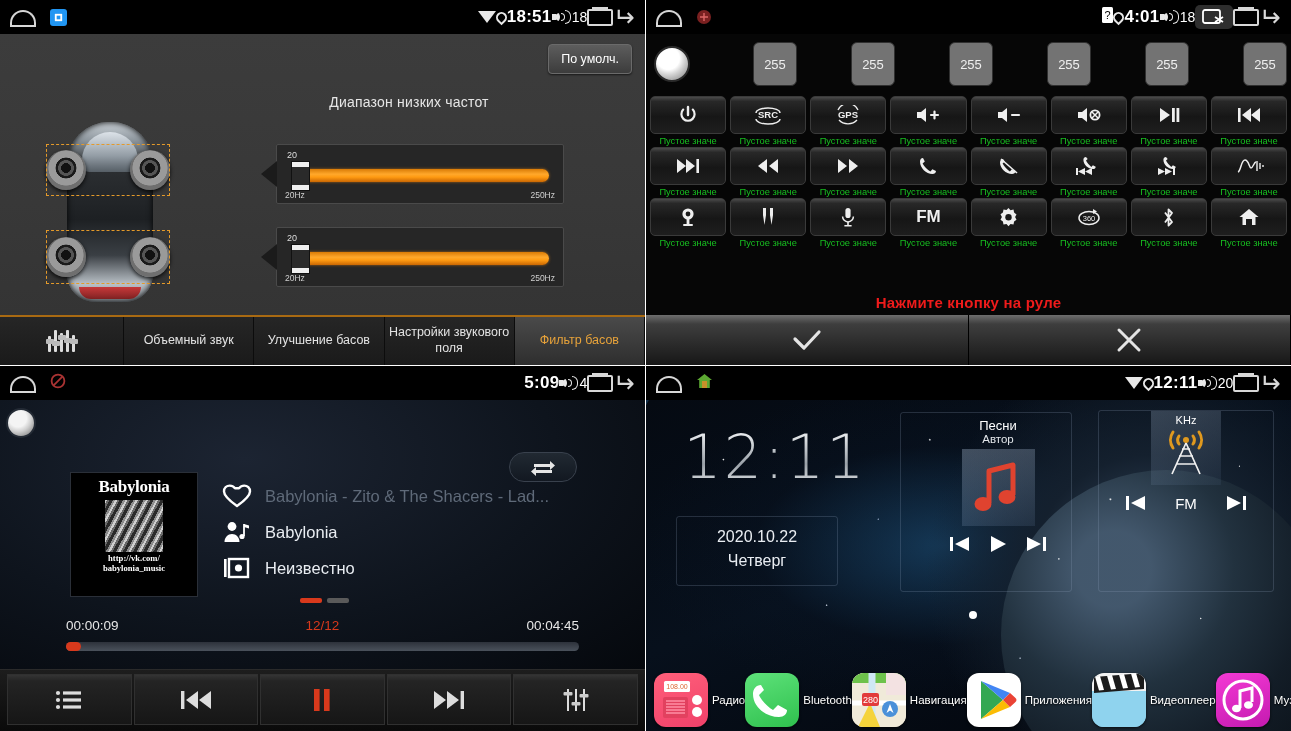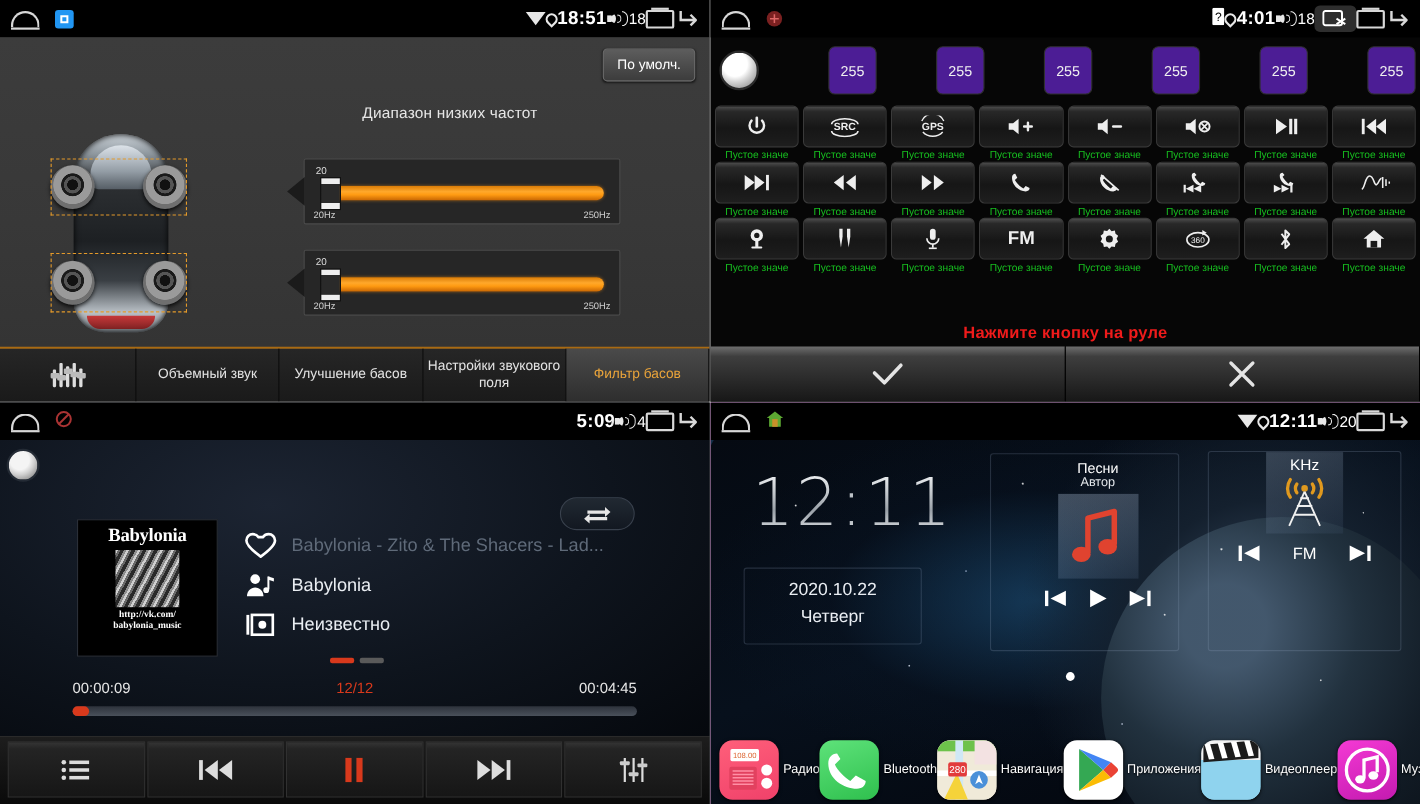--- a/index.html
+++ b/index.html
@@ -103,21 +103,21 @@
 
   
   .p2 { background:#060606; position:relative; display:flex; flex-direction:column; }
   .p2 .statusbar .active-chip { background:#2e2e2e; padding:3px 7px; border-radius:5px;
       display:flex; align-items:center; }
   .p2-top { height:60px; display:flex; align-items:center; padding:0 4px; gap:8px; }
   .knob { width:36px; height:36px; border-radius:50%;
       background:radial-gradient(circle at 38% 32%, #fff 0 38%, #d6d6d6 55%, #9d9d9d 82%, #6e6e6e 100%);
       border:2px solid #2b2b2b; margin-left:4px; flex:0 0 36px; }
   .val-row { flex:1; display:flex; gap:9px; padding-left:10px; }
-  .val-box { flex:1; height:44px; background:#4c1d95; border:1px solid #303030;
+  .val-box { flex:1; height:44px; background:#737373; border:1px solid #303030;
       border-radius:6px; display:flex; align-items:center; justify-content:center;
       color:#efefef; font-size:13px;margin-left:45px; }
   .grid-btns { flex:1; padding:2px 4px 0; }
   .brow { display:flex; gap:4px; margin-bottom:1px; }
   .bcell { flex:1; display:flex; flex-direction:column; align-items:center; }
   .bkey { width:100%; height:38px; border-radius:5px;
       background:linear-gradient(180deg,#4b4b4b 0%,#282828 12%,#161616 55%,#1e1e1e 100%);
       border:1px solid #3a3a3a; display:flex; align-items:center; justify-content:center;
       color:#e9e9e9; }
   .bkey svg { display:block; }
@@ -165,21 +165,21 @@
   .prog { position:absolute; left:66px; right:66px; top:242px; height:9px; border-radius:5px;
       background:linear-gradient(180deg,#2d323b,#4a515b); }
   .prog .fill { width:3%; height:100%; border-radius:5px; background:#d8391c; }
   .p3 .ctrlbar { height:62px; display:flex; padding:4px 6px 6px;
       background:linear-gradient(180deg,#1d1d1d,#0a0a0a); border-top:1px solid #2a2a2a; }
   .cbtn { flex:1; margin:0 1px; display:flex; align-items:center; justify-content:center;
       background:linear-gradient(180deg,#343434 0%,#242424 12%,#161616 100%);
       border:1px solid #303030; }
 
   
-  .p4 { position:relative; background:#701a75; overflow:hidden; }
+  .p4 { position:relative; background:#b91c1c; overflow:hidden; }
   .space { position:absolute; inset:34px 0 0 0; overflow:hidden;
       background:
         radial-gradient(circle at 78% 52%, #2a3a4d 0 10%, #14202e 22%, rgba(5,10,18,0) 42%),
         linear-gradient(118deg, rgba(30,90,140,.45) 0 2px, rgba(0,0,0,0) 3px) ,
         radial-gradient(ellipse at 46% 44%, rgba(40,110,165,.42) 0%, rgba(10,25,45,.2) 38%, rgba(2,5,11,0) 62%),
         linear-gradient(160deg,#050a12 0%,#07101c 45%,#02040a 100%); }
   .planet { position:absolute; right:-40px; top:70px; width:330px; height:330px; border-radius:50%;
       background:radial-gradient(circle at 34% 30%, #44596e 0 12%, #22323f 38%, #131d27 62%, #070c12 100%);
       opacity:.95; }
   .stars { position:absolute; inset:0;
@@ -211,21 +211,21 @@
       background:linear-gradient(160deg,rgba(200,220,245,.30),rgba(120,150,190,.14));
       display:flex; align-items:center; justify-content:center; }
   .wmusic .ctl { display:flex; align-items:center; justify-content:space-around;
       margin-top:8px; padding:0 16px; }
   .wfm { position:absolute; left:452px; top:44px; width:176px; height:182px;
       border:1px solid rgba(150,170,195,.22); border-radius:3px; text-align:center; }
   .wfm .freq { font-size:38px; color:#fff; font-weight:bold; letter-spacing:-.5px; margin-top:2px;}
   .wfm .cover { width:70px; height:74px; margin:0 auto; position:relative;
       background:linear-gradient(160deg,rgba(170,190,215,.26),rgba(90,115,150,.12));
       padding-top:3px; }
-  .wfm .khz { color:#fff; font-size:14px; }
+  .wfm .khz { color:#fff; font-size:11px; }
   .wfm .ctl { display:flex; align-items:center; justify-content:space-around;
       margin-top:9px; padding:0 12px; color:#fff; font-size:15px; }
   .pagedot { position:absolute; left:323px; top:245px; width:8px; height:8px;
       border-radius:50%; background:#fff; }
   .dock { position:absolute; left:0; right:0; bottom:4px; display:flex; padding:0 8px; }
   .dockitem { flex:1; display:flex; align-items:center; gap:4px; }
   .dicon { width:54px; height:54px; border-radius:12px; position:relative; overflow:hidden;
       box-shadow:0 1px 3px rgba(0,0,0,.7); }
   .dlabel { color:#fff; font-size:11.5px; text-shadow:0 1px 2px #000; }
   

